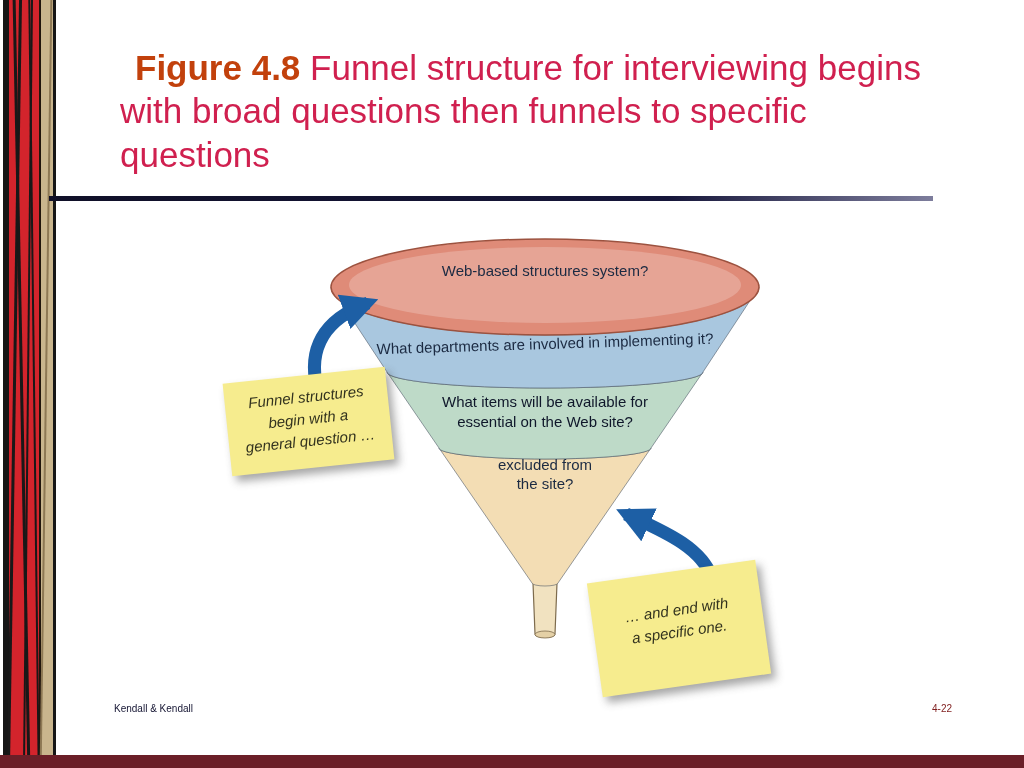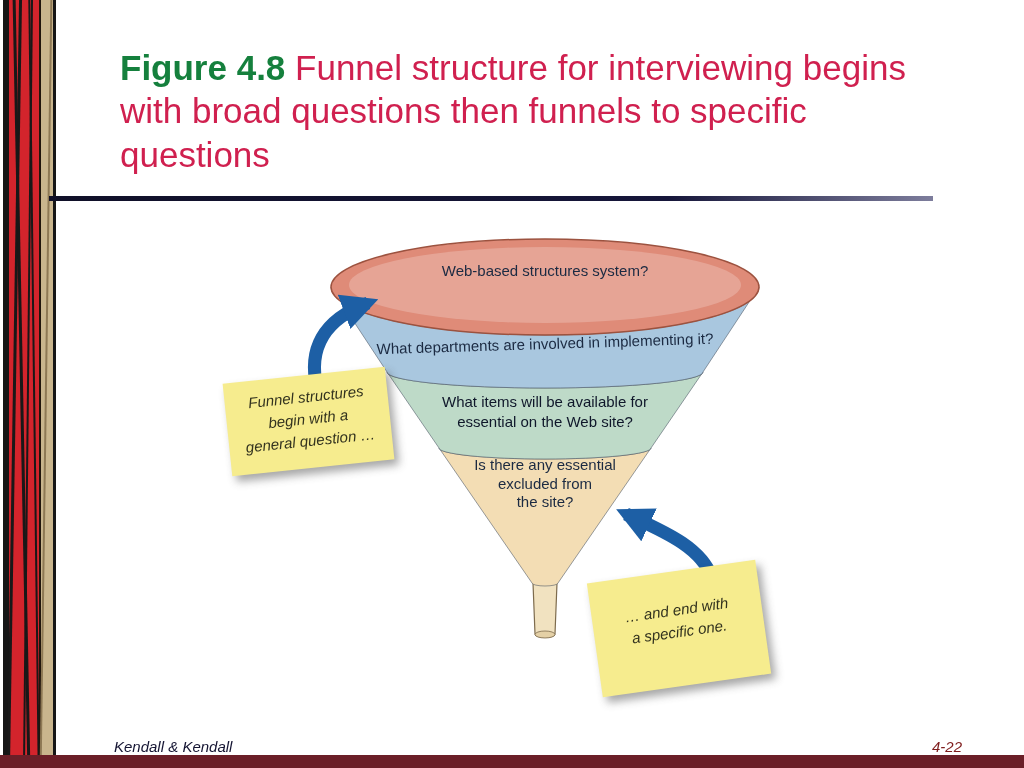--- a/index.html
+++ b/index.html
@@ -23,42 +23,42 @@
   .flabel.l4 { line-height:1.24; }
 
   
   .note { position:absolute; text-align:center; font-style:italic; font-size:15px;
           line-height:1.45; color:#33331f;
           box-shadow:4px 6px 9px rgba(60,60,60,0.45); }
   .note1 { left:227px; top:375px; width:163px; height:93px; transform:rotate(-6deg); padding-top:11px; }
   .note2 { left:594px; top:571px; width:170px; height:115px; transform:rotate(-8deg); padding-top:28px; }
 
   
-  .footer { position:absolute; top:738px; font-size:15px;font-style:italic; }
+  .footer { position:absolute; top:703px; font-size:10px; }
   .footer-left { left:114px; }
   .footer-right { left:932px; }
   .bottom-bar { left:0; top:755px; width:1024px; height:13px; }
 </style>
 </head>
 <body>
 
 <div class="abs left-strip">
   <div class="stripe" style="left:3px;width:6px;background:#161616;"></div>
   <div class="stripe" style="left: 9px; width: 30px; background-color: rgb(211, 36, 44);"></div>
   <div class="stripe" style="left:13px;width:3px;background:#181818;transform:rotate(0.9deg);"></div>
   <div class="stripe" style="left:20px;width:3px;background:#181818;transform:rotate(-1.1deg);"></div>
   <div class="stripe" style="left:27px;width:2px;background:#181818;transform:rotate(0.6deg);"></div>
   <div class="stripe" style="left:33px;width:2px;background:#181818;transform:rotate(-0.7deg);"></div>
   <div class="stripe" style="left:39px;width:2px;background:#20150c;"></div>
   <div class="stripe" style="left: 41px; width: 12px; background-color: rgb(201, 181, 141);"></div>
   <div class="stripe" style="left:45px;width:2px;background:#8d7854;transform:rotate(0.8deg);"></div>
   <div class="stripe" style="left:53px;width:3px;background:#161616;"></div>
 </div>
 
-<div class="abs title"><span class="tprefix" style="color: #15803d;">Figure 4.8</span><span style="color: rgb(208, 32, 79);"> Funnel structure for interviewing begins with broad questions then funnels to specific questions</span></div>
+<div class="abs title"><span class="tprefix" style="color: #c2410c; margin-left: 15px;">Figure 4.8</span><span style="color: rgb(208, 32, 79);"> Funnel structure for interviewing begins with broad questions then funnels to specific questions</span></div>
 <div class="abs divider"></div>
 
 <svg class="abs" style="left:0;top:0;" width="1024" height="768" viewBox="0 0 1024 768">
   <defs>
     <marker id="ah" viewBox="0 0 10 10" refX="7" refY="5" markerWidth="2.8" markerHeight="2.8" orient="auto">
       <path d="M0,0 L10,5 L0,10 Z" fill="#1d5fa5"></path>
     </marker>
   </defs>
 
   <path d="M 533 583 L 535 634 A 10 3.5 0 0 0 555 634 L 557 583 Z" stroke="#7d6b4d" stroke-width="1.2" fill="#f1e2c0"></path>
@@ -81,21 +81,20 @@
   <div>Web-based structures system?</div>
 </div>
 <div class="flabel l2" style="left: 345px; top: 334px; width: 400px; color: rgb(27, 42, 66);">
   <div>What departments are involved in implementing it?</div>
 </div>
 <div class="flabel l3" style="left: 420px; top: 392px; width: 250px; color: #0f172a;">
   <div>What items will be available for</div>
   <div>essential on the Web site?</div>
 </div>
 <div class="flabel l4" style="left: 455px; top: 456px; width: 180px; color: rgb(27, 42, 66);">
-  <div>Is there any essential</div>
   <div>excluded from</div>
   <div>the site?</div>
 </div>
 
 <div class="note note1" style="background-color: rgb(246, 236, 142);">
   <div>Funnel structures</div>
   <div>begin with a</div>
   <div>general question …</div>
 </div>
 <div class="note note2" style="background-color: rgb(246, 236, 142);">

